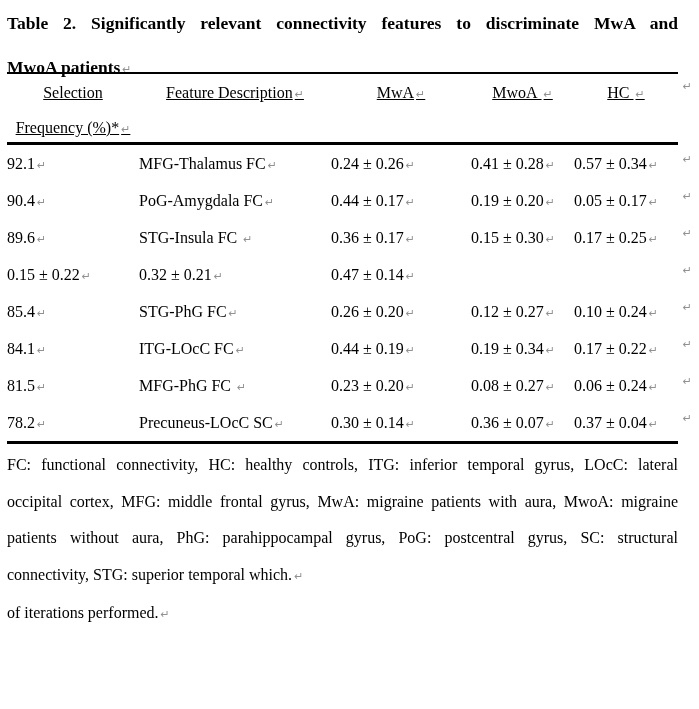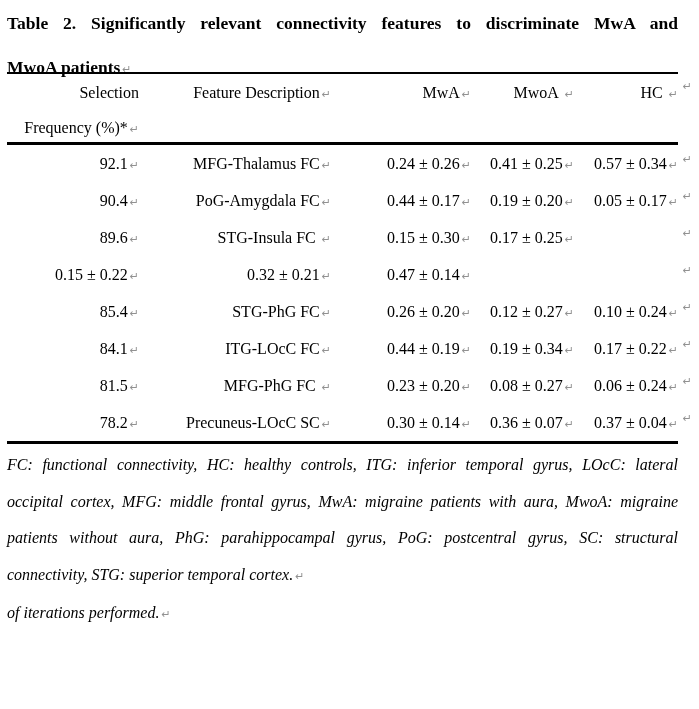--- a/index.html
+++ b/index.html
@@ -11,35 +11,35 @@
     border-radius:15px;
   }
   
   .title { position:absolute; left:7px; top:1px; width:671px; font-weight:bold; font-size:17.5px; }
   .title-line { line-height:44px; white-space:nowrap; }
   .title-line.just { text-align:justify; text-align-last:justify; }
   
   .tbl { position:absolute; left:7px; top:72px; width:671px; border-top:2px solid #000; font-size:16px; }
   .thead { position:relative; height:71px; border-bottom:3px solid #000; padding-top:1px; }
   .grid { display:grid; grid-template-columns:132px 192px 140px 103px 104px; }
-  .hcell { text-align:right; white-space:nowrap; }
+  .hcell { text-align:center; white-space:nowrap;text-decoration:underline; }
   .hline { line-height:35px; height:35px; }
   .tbody { border-bottom:3px solid #000; }
   .trow { position:relative; height:37px; }
-  .cell { text-align:right; line-height:37px; white-space:nowrap; }
+  .cell { text-align:left; line-height:37px; white-space:nowrap; }
   
   .pm {
     font-family:"DejaVu Sans",sans-serif; color:#919191; font-size:11px;
     font-weight:normal; letter-spacing:0;
   }
   .pm.inner { margin-left:2px; }
   .pm.outer { position:absolute; right:-14px; top:9px; line-height:12px; }
   .thead .pm.outer { top:7px; }
   
-  .notes { position:absolute; left:7px; top:447px; width:671px; font-size:16px;font-style:italic; }
+  .notes { position:absolute; left:7px; top:447px; width:671px; font-size:16px; }
   .note-line { line-height:36.5px; white-space:nowrap; }
   .note-line.just { text-align:justify; text-align-last:justify; }
 </style>
 </head>
 <body>
 
 <div class="page">
 
   <div class="title">
     <div class="title-line just">Table 2. Significantly relevant connectivity features to discriminate MwA and</div>
@@ -69,37 +69,38 @@
       </div>
       <span class="pm outer">↵</span>
     </div>
 
     <div class="tbody">
 
       <div class="trow grid">
         <div class="cell"><span>92.1</span><span class="pm inner">↵</span></div>
         <div class="cell"><span>MFG-Thalamus FC</span><span class="pm inner">↵</span></div>
         <div class="cell"><span>0.24 ± 0.26</span><span class="pm inner">↵</span></div>
-        <div class="cell"><span>0.41 ± 0.25</span><span class="pm inner">↵</span></div>
+        <div class="cell"><span>0.41 ± 0.28</span><span class="pm inner">↵</span></div>
         <div class="cell"><span>0.57 ± 0.34</span><span class="pm inner">↵</span></div>
         <span class="pm outer">↵</span>
       </div>
 
       <div class="trow grid">
         <div class="cell"><span>90.4</span><span class="pm inner">↵</span></div>
         <div class="cell"><span>PoG-Amygdala FC</span><span class="pm inner">↵</span></div>
         <div class="cell"><span>0.44 ± 0.17</span><span class="pm inner">↵</span></div>
         <div class="cell"><span>0.19 ± 0.20</span><span class="pm inner">↵</span></div>
         <div class="cell"><span>0.05 ± 0.17</span><span class="pm inner">↵</span></div>
         <span class="pm outer">↵</span>
       </div>
 
       <div class="trow grid">
         <div class="cell"><span>89.6</span><span class="pm inner">↵</span></div>
         <div class="cell"><span>STG-Insula FC&nbsp;</span><span class="pm inner">↵</span></div>
+        <div class="cell"><span>0.36 ± 0.17</span><span class="pm inner">↵</span></div>
         <div class="cell"><span>0.15 ± 0.30</span><span class="pm inner">↵</span></div>
         <div class="cell"><span>0.17 ± 0.25</span><span class="pm inner">↵</span></div>
         <span class="pm outer">↵</span>
       </div>
 
       <div class="trow grid">
         <div class="cell"><span>0.15 ± 0.22</span><span class="pm inner">↵</span></div>
         <div class="cell"><span>0.32 ± 0.21</span><span class="pm inner">↵</span></div>
         <div class="cell"><span>0.47 ± 0.14</span><span class="pm inner">↵</span></div>
         <span class="pm outer">↵</span>
@@ -141,17 +142,17 @@
         <span class="pm outer">↵</span>
       </div>
 
     </div>
   </div>
 
   <div class="notes">
     <div class="note-line just">FC: functional connectivity, HC: healthy controls, ITG: inferior temporal gyrus, LOcC: lateral</div>
     <div class="note-line just">occipital cortex, MFG: middle frontal gyrus, MwA: migraine patients with aura, MwoA: migraine</div>
     <div class="note-line just">patients without aura, PhG: parahippocampal gyrus, PoG: postcentral gyrus, SC: structural</div>
-    <div class="note-line"><span>connectivity, STG: superior temporal cortex.</span><span class="pm inner">↵</span></div>
+    <div class="note-line"><span>connectivity, STG: superior temporal which.</span><span class="pm inner">↵</span></div>
     <div class="note-line"><span>of iterations performed.</span><span class="pm inner">↵</span></div>
   </div>
 
 </div>
 
 </body></html>

